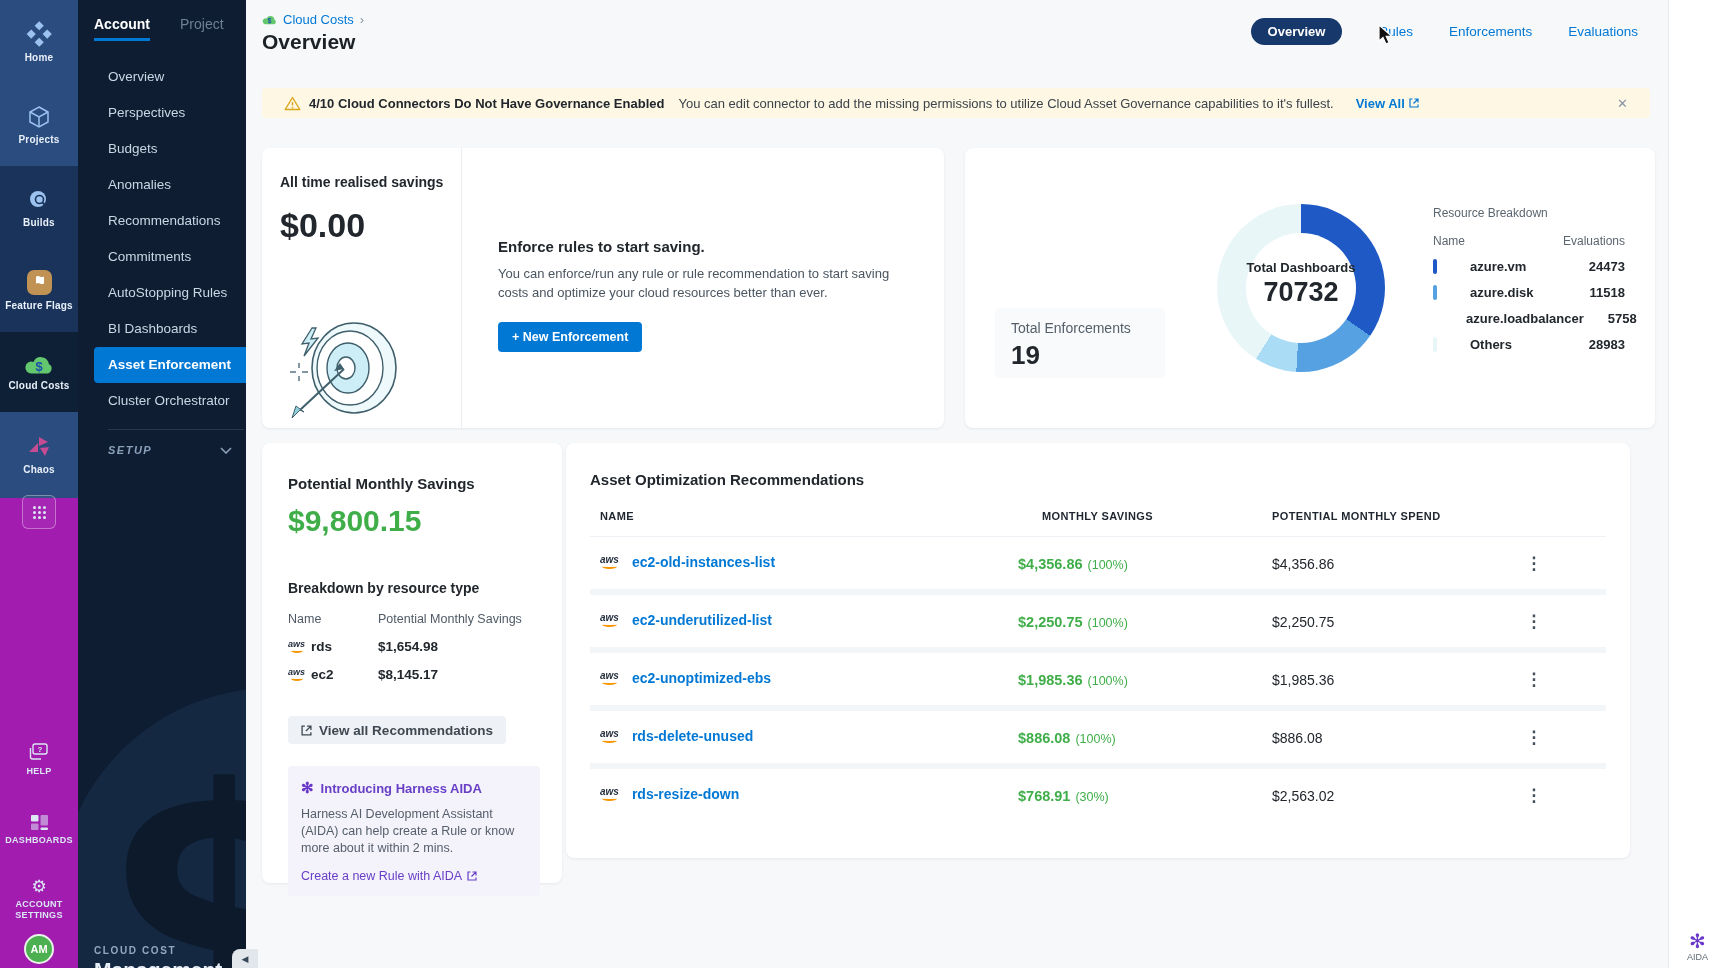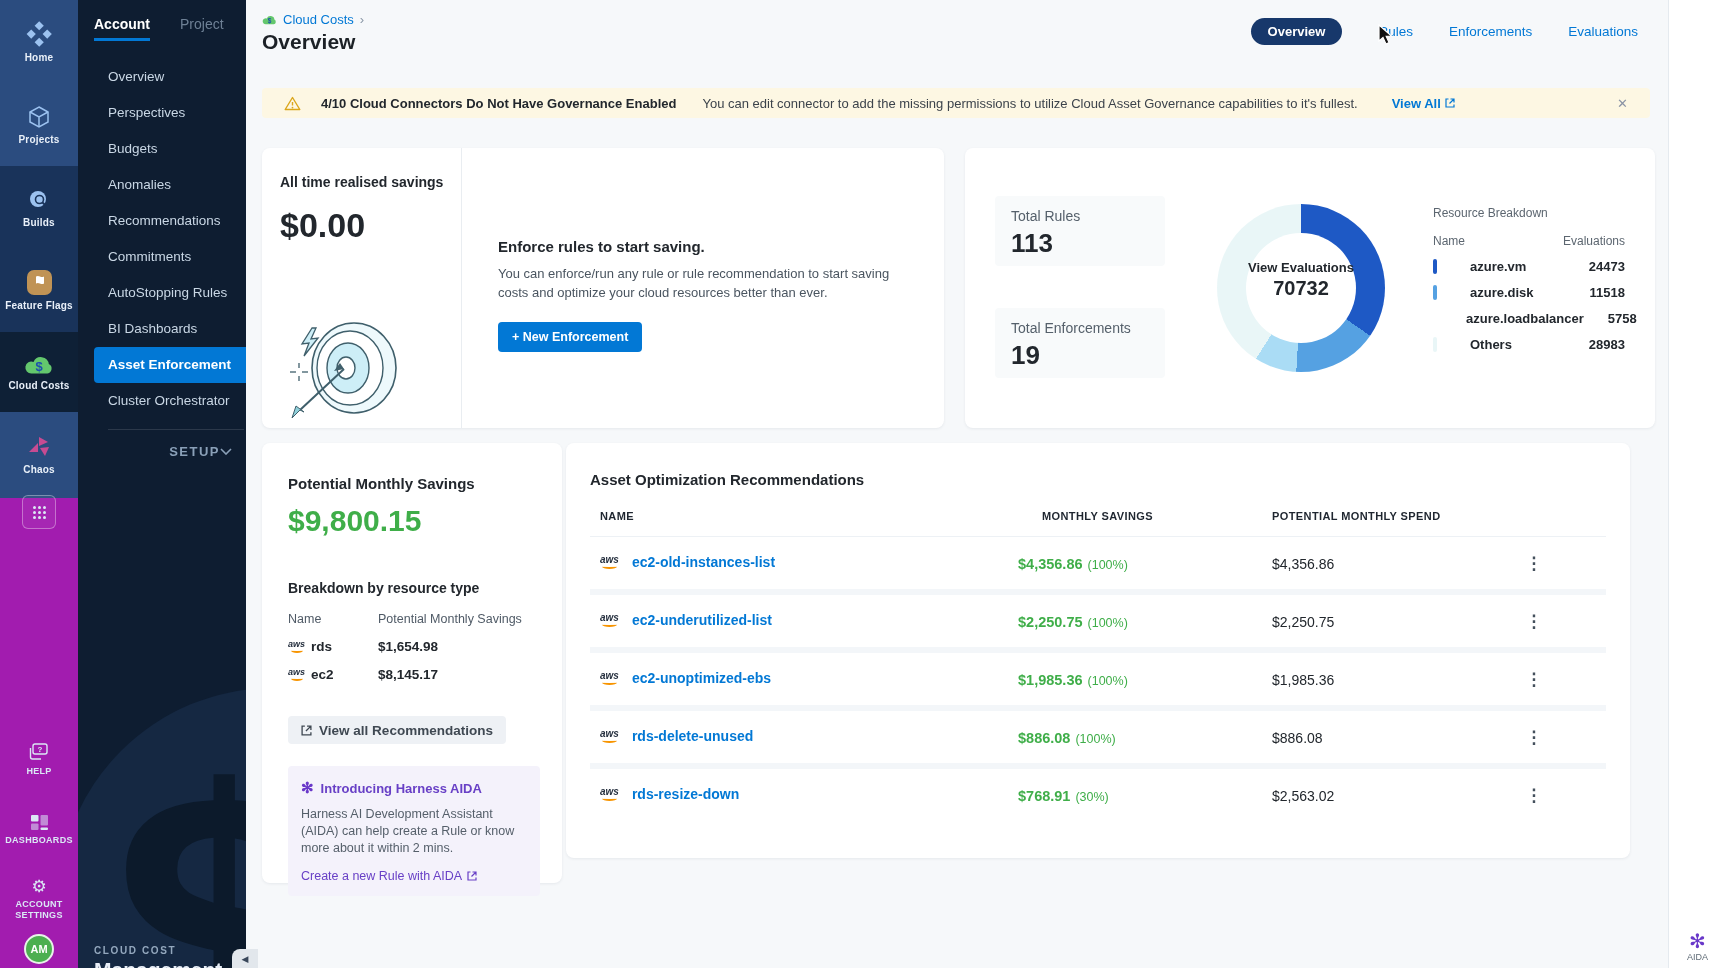--- a/index.html
+++ b/index.html
@@ -23,22 +23,22 @@
   
   #sidebar { position:fixed; left:78px; top:0; width:168px; height:968px; background:#0e1d31; overflow:hidden; z-index:25; }
   .sb-tabs { display:flex; gap:30px; padding:16px 0 0 16px; }
   .sb-tab { font-size:14px; cursor:pointer; padding-bottom:6px; }
   .sb-tab.active { color:#fff; font-weight:bold; border-bottom:3px solid #0278d5; }
   .sb-tab.inactive { color:#6e8095; }
   .sb-items { margin-top:18px; }
   .sb-item { height:36px; line-height:36px; padding-left:30px; font-size:13.5px; color:#c9d7e5; cursor:pointer; white-space:nowrap; }
   .sb-item.active { margin-left:16px; padding-left:14px; background:#0278d5; color:#fff; font-weight:600; border-radius:4px 0 0 4px; }
   .sb-divider { height:1px; background:rgba(255,255,255,.12); margin:10px 2px 10px 30px; }
-  .sb-setup { display:flex; align-items:center; justify-content:flex-end; padding:4px 14px 0 30px;
-    color:#8aa0b8; font-size:13px; font-weight:bold; letter-spacing:1.5px; cursor:pointer; }
+  .sb-setup { display:flex; align-items:center; justify-content:space-between; padding:4px 14px 0 30px;
+    color:#8aa0b8; font-size:11px; font-weight:bold; letter-spacing:1.5px; cursor:pointer;font-style:italic; }
   .sb-circle { position:absolute; bottom:-150px; left:-20px; width:430px; height:430px; border-radius:50%; background:#152842; }
   .sb-dollar { position:absolute; bottom:-165px; left:34px; font-size:400px; font-weight:bold; color:#0c1a2b; line-height:1; }
   .sb-module { position:absolute; bottom:-14px; left:16px; }
   .sb-module .kicker { display:block; font-size:10px; font-weight:bold; letter-spacing:1.6px; color:#93a7bd; }
   .sb-module .name { display:block; font-size:21px; font-weight:bold; color:#e8eef7; margin-top:2px; }
   .collapse-tab { position:fixed; left:232px; top:949px; width:26px; height:19px; background:#e2e7ec;
     border-radius:8px 0 0 0; color:#39475a; font-size:9px; display:flex; align-items:center; justify-content:center; cursor:pointer; z-index:40; }
 
   
   #main { position:fixed; left:246px; top:0; right:58px; height:968px; background:#f6f8fa; overflow:hidden; }
@@ -51,21 +51,21 @@
   .breadcrumb a { color:#0278d5; text-decoration:none; cursor:pointer; }
   .crumb-sep { color:#8a97a6; }
   .page-title { position:absolute; left:16px; top:30px; font-size:21px; font-weight:bold; color:#1c2126; }
 
   .top-nav { position:absolute; top:18px; right:30px; display:flex; align-items:center; gap:36px; }
   .nav-pill { background:#17386b; color:#fff; font-size:13px; font-weight:bold; padding:6px 17px; border-radius:15px; cursor:pointer; }
   .nav-link { color:#0278d5; font-size:13.5px; font-weight:500; cursor:pointer; }
 
   
   .banner { position:absolute; left:16px; top:88px; width:1388px; height:30px; background:#fdf7e3; border-radius:4px;
-    display:flex; align-items:center; padding:0 22px; gap:20px; }
+    display:flex; align-items:center; padding:0 22px; gap:8px; }
   .banner .b-title { font-size:13px; font-weight:bold; color:#22272d; }
   .banner .b-body { font-size:13px; color:#3c434b; margin-left:6px; }
   .banner .b-link { font-size:13px; font-weight:600; color:#0278d5; margin-left:14px; display:flex; align-items:center; gap:4px; cursor:pointer; }
   .banner .b-close { margin-left:auto; color:#8a93a5; font-size:13px; cursor:pointer; }
 
   .card { position:absolute; background:#fff; border-radius:8px; box-shadow:0 1px 3px rgba(35,55,75,.08); }
 
   
   #card-savings { left:16px; top:148px; width:682px; height:280px; display:flex; }
   .cs-left { width:200px; border-right:1px solid #e9edf1; padding:26px 0 0 18px; position:relative; }
@@ -81,21 +81,21 @@
   
   #card-stats { left:719px; top:148px; width:690px; height:280px; }
   .stat-box { position:absolute; left:30px; width:170px; height:70px; background:#f8fafb; border-radius:4px; padding:12px 16px; }
   .stat-box .s-label { font-size:14px; color:#55606b; }
   .stat-box .s-value { font-size:26px; font-weight:bold; color:#22272d; margin-top:4px; }
   #donut-wrap { position:absolute; left:252px; top:56px; width:168px; height:168px; }
   #donut { width:168px; height:168px; border-radius:50%; }
   #donut::after { content:""; position:absolute; left:29px; top:29px; width:110px; height:110px; border-radius:50%; background:#fff; }
   .donut-center { position:absolute; left:0; top:56px; width:168px; text-align:center; z-index:2; }
   .donut-center .dl { font-size:13px; font-weight:bold; color:#22272d; }
-  .donut-center .dv { font-size:20px; font-weight:bold; color:#22272d; margin-top:2px; }
+  .donut-center .dv { font-size:27px; font-weight:bold; color:#22272d; margin-top:2px; }
   .legend { position:absolute; left:468px; top:58px; width:192px; }
   .legend-title { font-size:12px; color:#5c6670; }
   .legend-head { display:flex; justify-content:space-between; font-size:12px; color:#5c6670; margin-top:14px; }
   .legend-row { display:flex; align-items:center; margin-top:11px;gap:24px; }
   .legend-swatch { width:4px; height:15px; border-radius:2px; margin-right:9px; }
   .legend-name { flex:1; font-size:13px; font-weight:600; color:#22272d; }
   .legend-val { font-size:13px; font-weight:bold; color:#22272d; }
 
   
   #card-potential { left:16px; top:443px; width:300px; height:440px; padding:32px 24px 0 26px; }
@@ -325,32 +325,28 @@
       </svg>
     </div>
     <div class="cs-right">
       <h3>Enforce rules to start saving.</h3>
       <p>You can enforce/run any rule or rule recommendation to start saving costs and optimize your cloud resources better than ever.</p>
       <button class="btn-primary">+ New Enforcement</button>
     </div>
   </section>
 
   <section class="card" id="card-stats">
-    <div class="stat-box" style="top:48px">
-      <div class="s-label">Total Rules</div>
-      <div class="s-value">113</div>
-    </div>
     <div class="stat-box" style="top:160px">
       <div class="s-label">Total Enforcements</div>
       <div class="s-value">19</div>
     </div>
     <div id="donut-wrap">
       <div id="donut" style="background: conic-gradient(rgb(30, 89, 197) 0deg, rgb(30, 89, 197) 124.6deg, rgb(85, 161, 226) 124.6deg, rgb(85, 161, 226) 183.2deg, rgb(170, 220, 245) 183.2deg, rgb(170, 220, 245) 212.5deg, rgb(233, 246, 247) 212.5deg, rgb(233, 246, 247) 360deg);"></div>
       <div class="donut-center">
-        <div class="dl">View Evaluations</div>
+        <div class="dl">Total Dashboards</div>
         <div class="dv">70732</div>
       </div>
     </div>
     <div class="legend">
       <div class="legend-title">Resource Breakdown</div>
       <div class="legend-head">
         <span>Name</span>
         <span>Evaluations</span>
       </div>
       <div class="legend-row">

